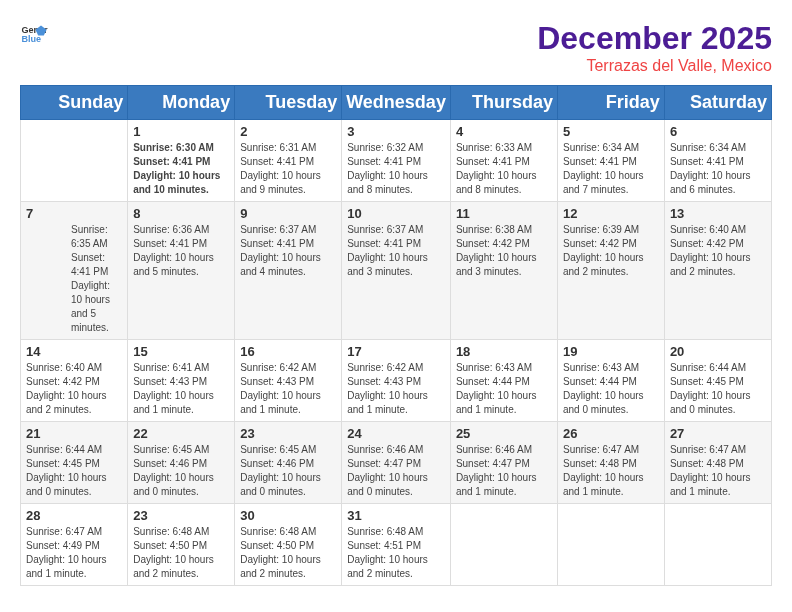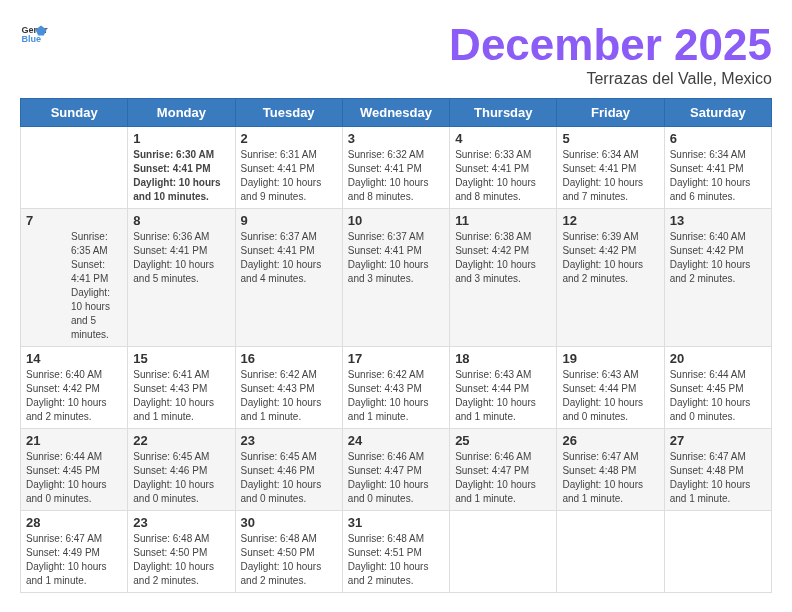--- a/index.html
+++ b/index.html
@@ -22,39 +22,39 @@
       gap: 4px;
     }
     .logo-icon {
       width: 28px;
       height: 28px;
     }
     .title-area {
       text-align: right;
     }
     .month-title {
-      font-size: 44px;
+      font-size: 32px;
       font-weight: bold;
-      color: #8b5cf6;
+      color: #4c1d95;
     }
     .location-title {
       font-size: 16px;
-      color: #404040;
+      color: #ef4444;
     }
     .calendar {
       width: 100%;
       border-collapse: collapse;
       border: 1px solid #ccc;
     }
     .calendar th {
       background-color: #3a7abf;
       color: white;
       padding: 6px 4px;
-      font-size: 13px;
-      text-align: center;
+      font-size: 18px;
+      text-align: right;
       border: 1px solid #2a6aaf;
     }
     .calendar td {
       border: 1px solid #ddd;
       vertical-align: top;
       padding: 4px 5px;
       width: calc(100% / 7);
       min-height: 80px;
     }
     .day-number {

